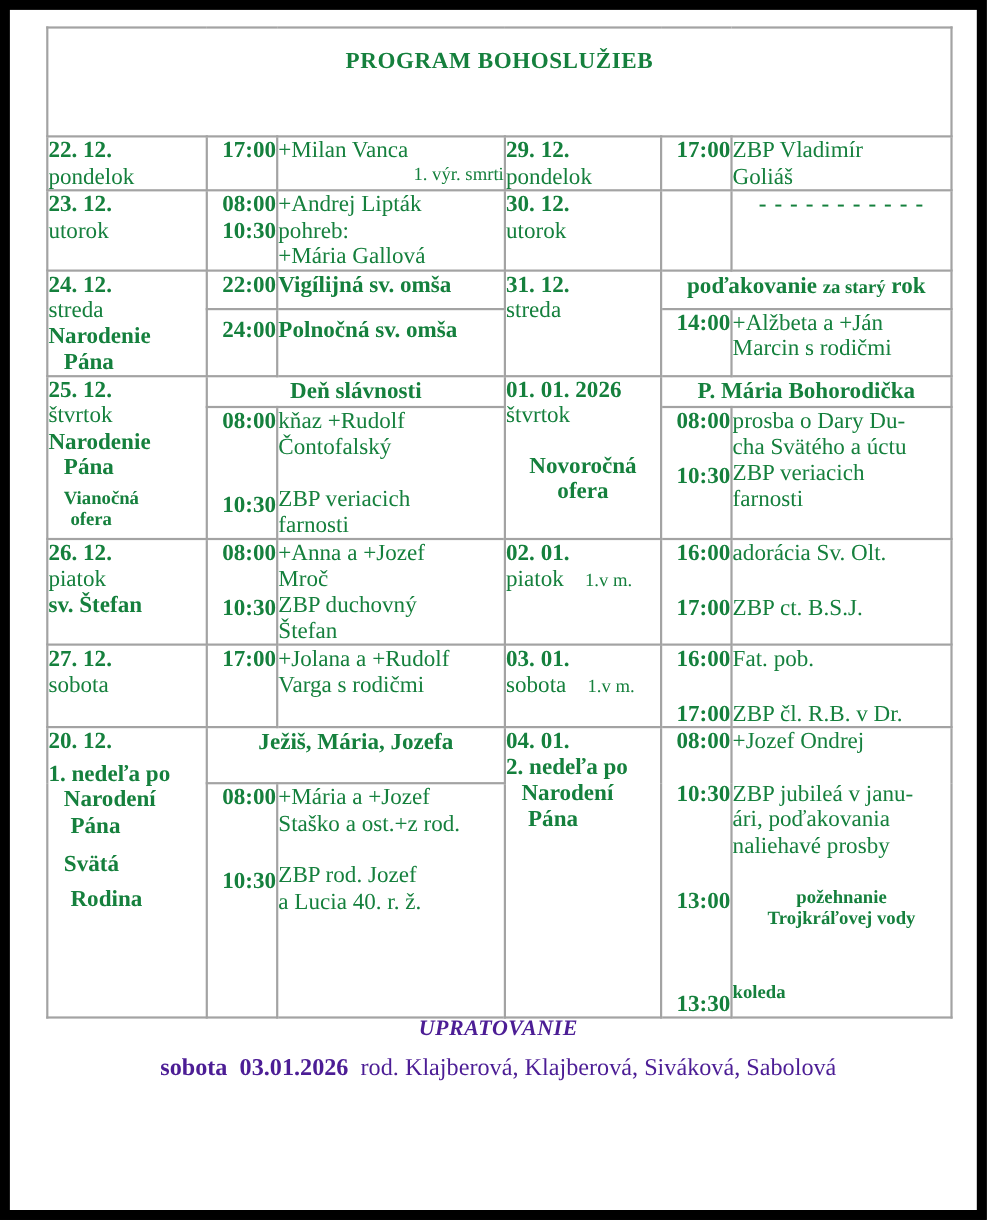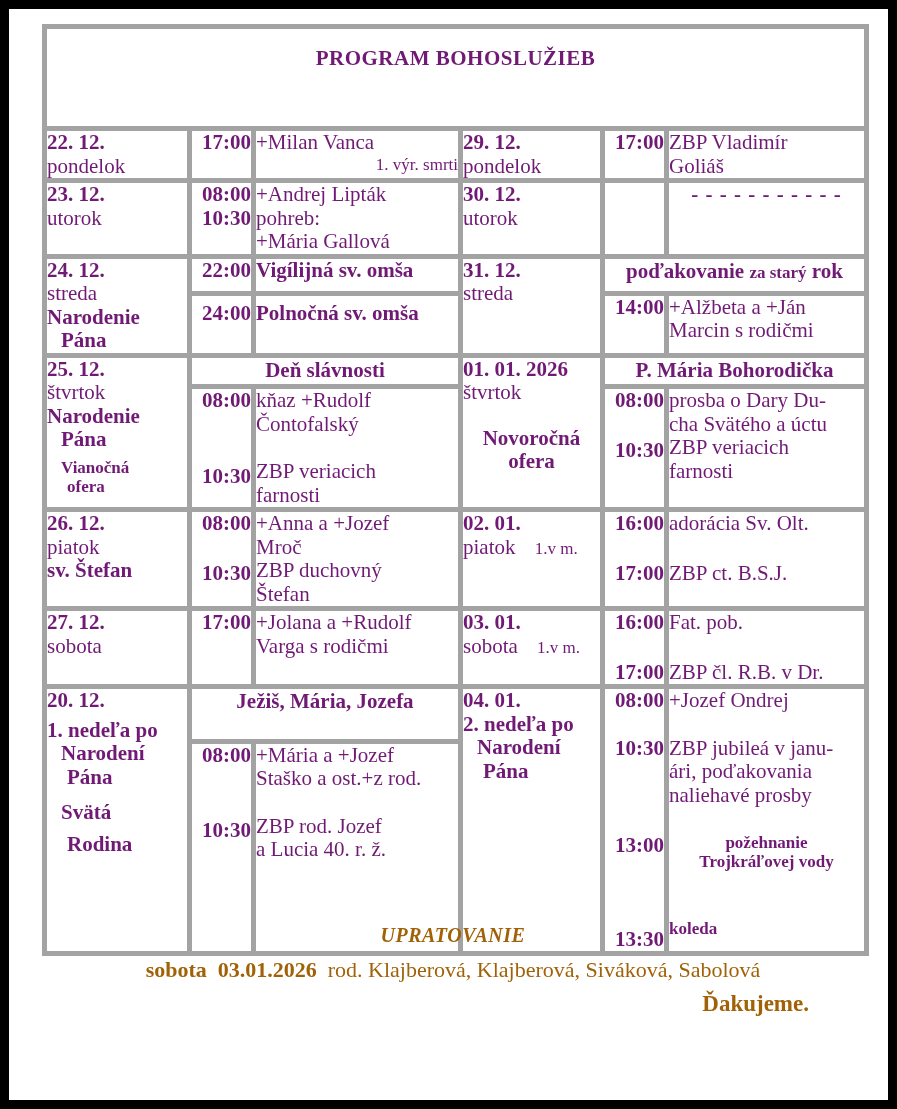--- a/index.html
+++ b/index.html
@@ -25,26 +25,26 @@
   
   #sched {
     position: absolute;
     left: 33px;
     top: 15px;
     width: 822px;
     border-collapse: collapse;
     table-layout: fixed;
   }
   #sched td {
-    border: 5px solid #a3a3a3;
+    border: 2px solid #a3a3a3;
     vertical-align: top;
     padding: 0;
     font-size: 21px;
     line-height: 1.12;
-    color: #701a75;
+    color: #15803d;
   }
   .ttl {
     text-align: center;
     font-weight: bold;
     font-size: 25px;
     letter-spacing: 0.5px;
     padding: 18px 0 16px 0 !important;
     height: 63px;
   }
   
@@ -74,21 +74,21 @@
   .nowrapx { white-space: nowrap; }
   .dash { text-align: center; letter-spacing: 1px; font-weight: bold; padding-top: 22px; }
 
   
   #footer {
     position: absolute;
     left: 33px;
     top: 915px;
     width: 822px;
     text-align: center;
-    color: #a16207;
+    color: #4c1d95;
   }
   #footer .hd {
     font-weight: bold;
     font-style: italic;
     font-size: 20px;
     letter-spacing: 0.5px;
     margin-bottom: 7px;
   }
   #footer .ln {
     font-size: 22px;
@@ -355,16 +355,15 @@
     </tbody>
   </table>
 
   <div id="footer">
     <div class="hd">UPRATOVANIE</div>
     <div class="ln">
       <span class="b">sobota</span>&nbsp;
       <span class="b">03.01.2026</span>&nbsp;
       <span>rod. Klajberová, Klajberová, Siváková, Sabolová</span>
     </div>
-    <div class="thx">Ďakujeme.</div>
   </div>
 
 </div>
 
 </body></html>

